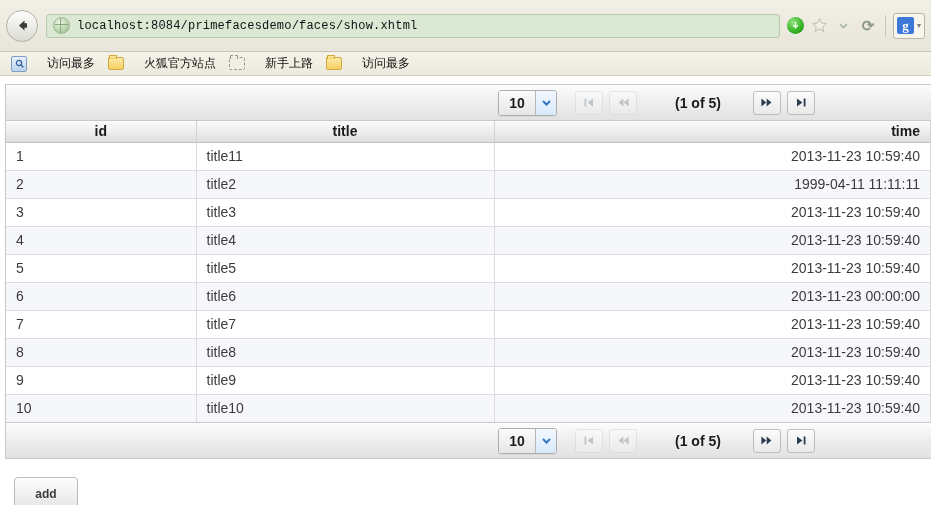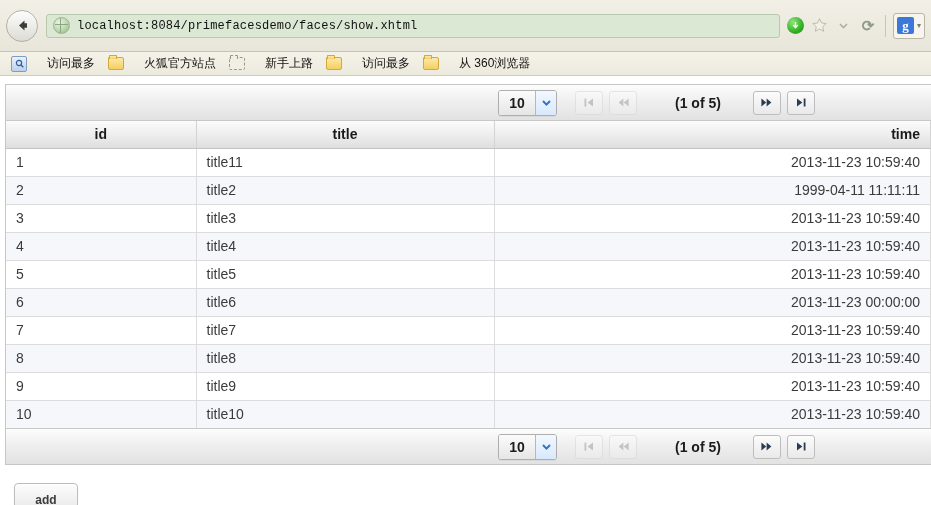--- a/index.html
+++ b/index.html
@@ -261,21 +261,21 @@
   
   table.grid {
     width: 100%;
     border-collapse: collapse;
     table-layout: fixed;
   }
   table.grid th {
     background: linear-gradient(to bottom,#fbfbfb 0%,#eeeeee 50%,#dedede 100%);
     border-bottom: 1px solid #c3c3c3;
     border-right: 1px solid #d3d3d3;
-    height: 27px;
+    height: 21px;
     font-size: 14px;
     font-weight: bold;
     color: #1a1a1a;
     padding: 0 10px;
     box-sizing: border-box;
   }
   table.grid th.c-id { width: 190px; text-align: center; }
   table.grid th.c-title { width: 298px; }
   table.grid th.c-time { text-align: right; padding-left: 25px; }
 
@@ -379,24 +379,20 @@
   <div class="bm-item">
     <span class="folder-icon dashed"></span>
     <span>新手上路</span>
   </div>
 
   <div class="bm-item">
     <span class="folder-icon"></span>
     <span>访问最多</span>
   </div>
 
-  <div class="bm-item">
-    <span class="folder-icon"></span>
-    <span>从 360浏览器</span>
-  </div>
 </div>
 
 <div class="page">
 
   <div class="datatable">
 
     <div class="paginator top">
 
       <div class="rpp-select">
         <span class="rpp-value">10</span>

